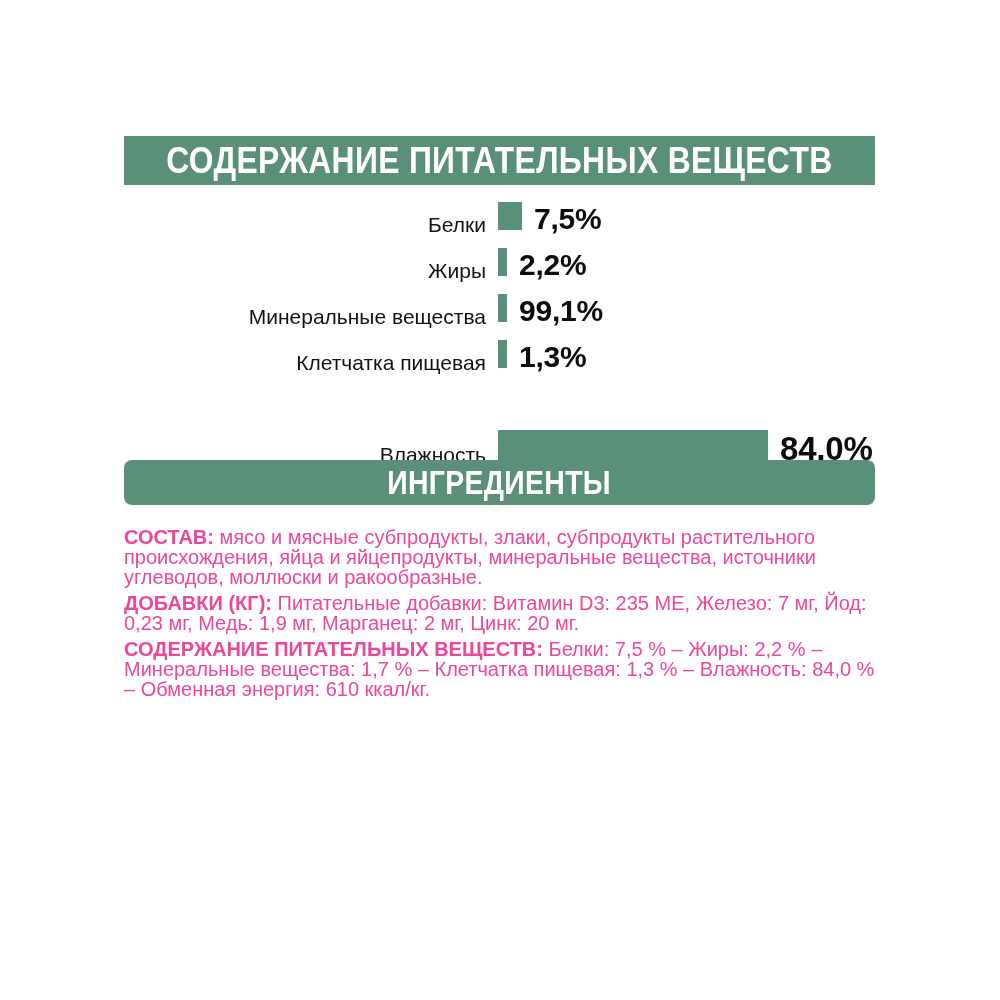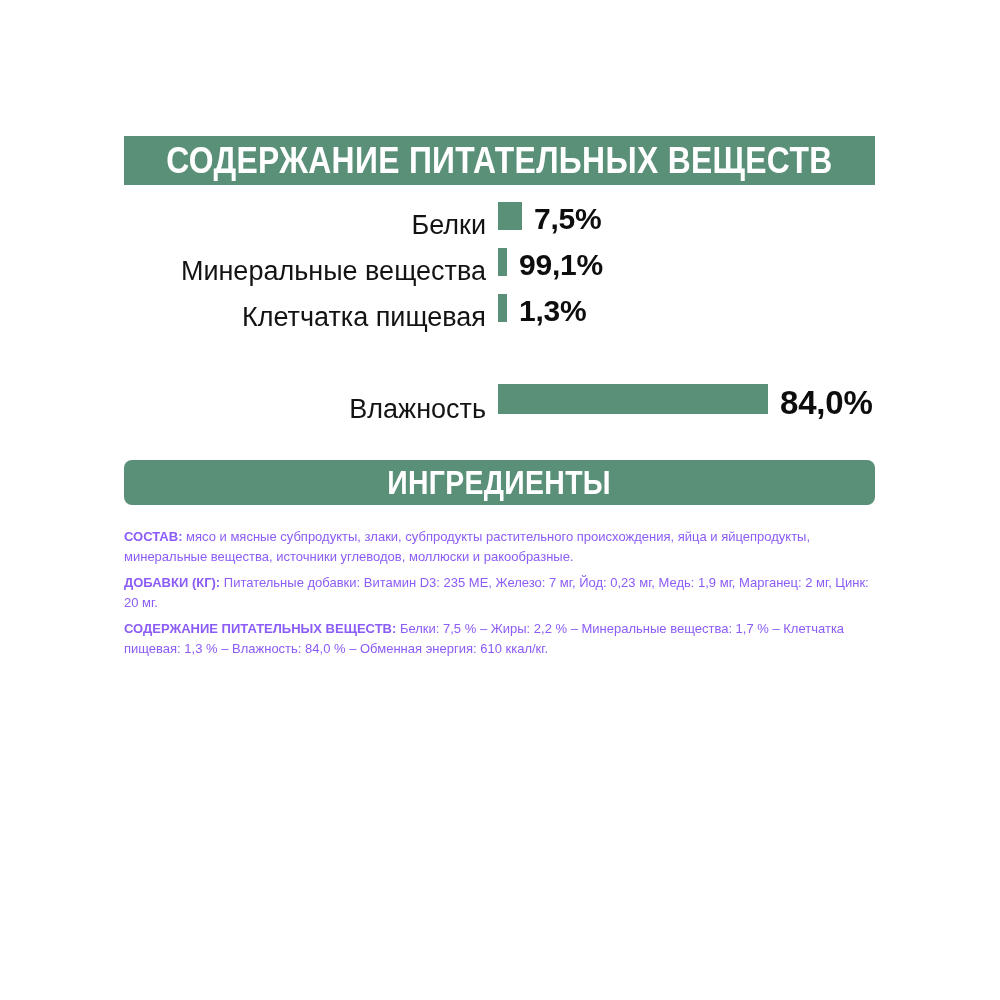--- a/index.html
+++ b/index.html
@@ -76,21 +76,21 @@
     display: flex;
     align-items: center;
   }
   .row-label {
     position: absolute;
     right: 514px;            
     top: 0;
     height: 46px;
     line-height: 46px;
     text-align: left;
-    font-size: 27px;
+    font-size: 21px;
     font-weight: 400;
     color: #131313;
     white-space: nowrap;
   }
   .row-bar-wrap {
     position: absolute;
     left: 498px;
     top: 0;
     height: 46px;
     display: flex;
@@ -127,23 +127,23 @@
   .chart-row.moisture .row-value {
     font-size: 33px;
   }
 
   
   .body-copy {
     position: absolute;
     left: 124px;
     top: 518px;
     width: 760px;
-    font-size: 13px;
+    font-size: 20px;
     line-height: 20px;
-    color: #8b5cf6;
+    color: #ec4899;
   }
   .copy-block {
     margin: 0 0 6px 0;
   }
   .copy-block:last-child {
     margin-bottom: 16px;
   }
   .copy-label {
     font-weight: 700;
   }
@@ -163,20 +163,27 @@
   <div class="chart">
 
     <div class="chart-row">
       <span class="row-label">Белки</span>
       <span class="row-bar-wrap">
         <span class="row-bar" style="width: 24px; background: rgb(90, 144, 120);"></span>
         <span class="row-value">7,5%</span>
       </span>
     </div>
 
+    <div class="chart-row">
+      <span class="row-label">Жиры</span>
+      <span class="row-bar-wrap">
+        <span class="row-bar" style="width: 9px; background: rgb(90, 144, 120);"></span>
+        <span class="row-value">2,2%</span>
+      </span>
+    </div>
 
     <div class="chart-row">
       <span class="row-label">Минеральные вещества</span>
       <span class="row-bar-wrap">
         <span class="row-bar" style="width: 9px; background: rgb(90, 144, 120);"></span>
         <span class="row-value">99,1%</span>
       </span>
     </div>
 
     <div class="chart-row">

